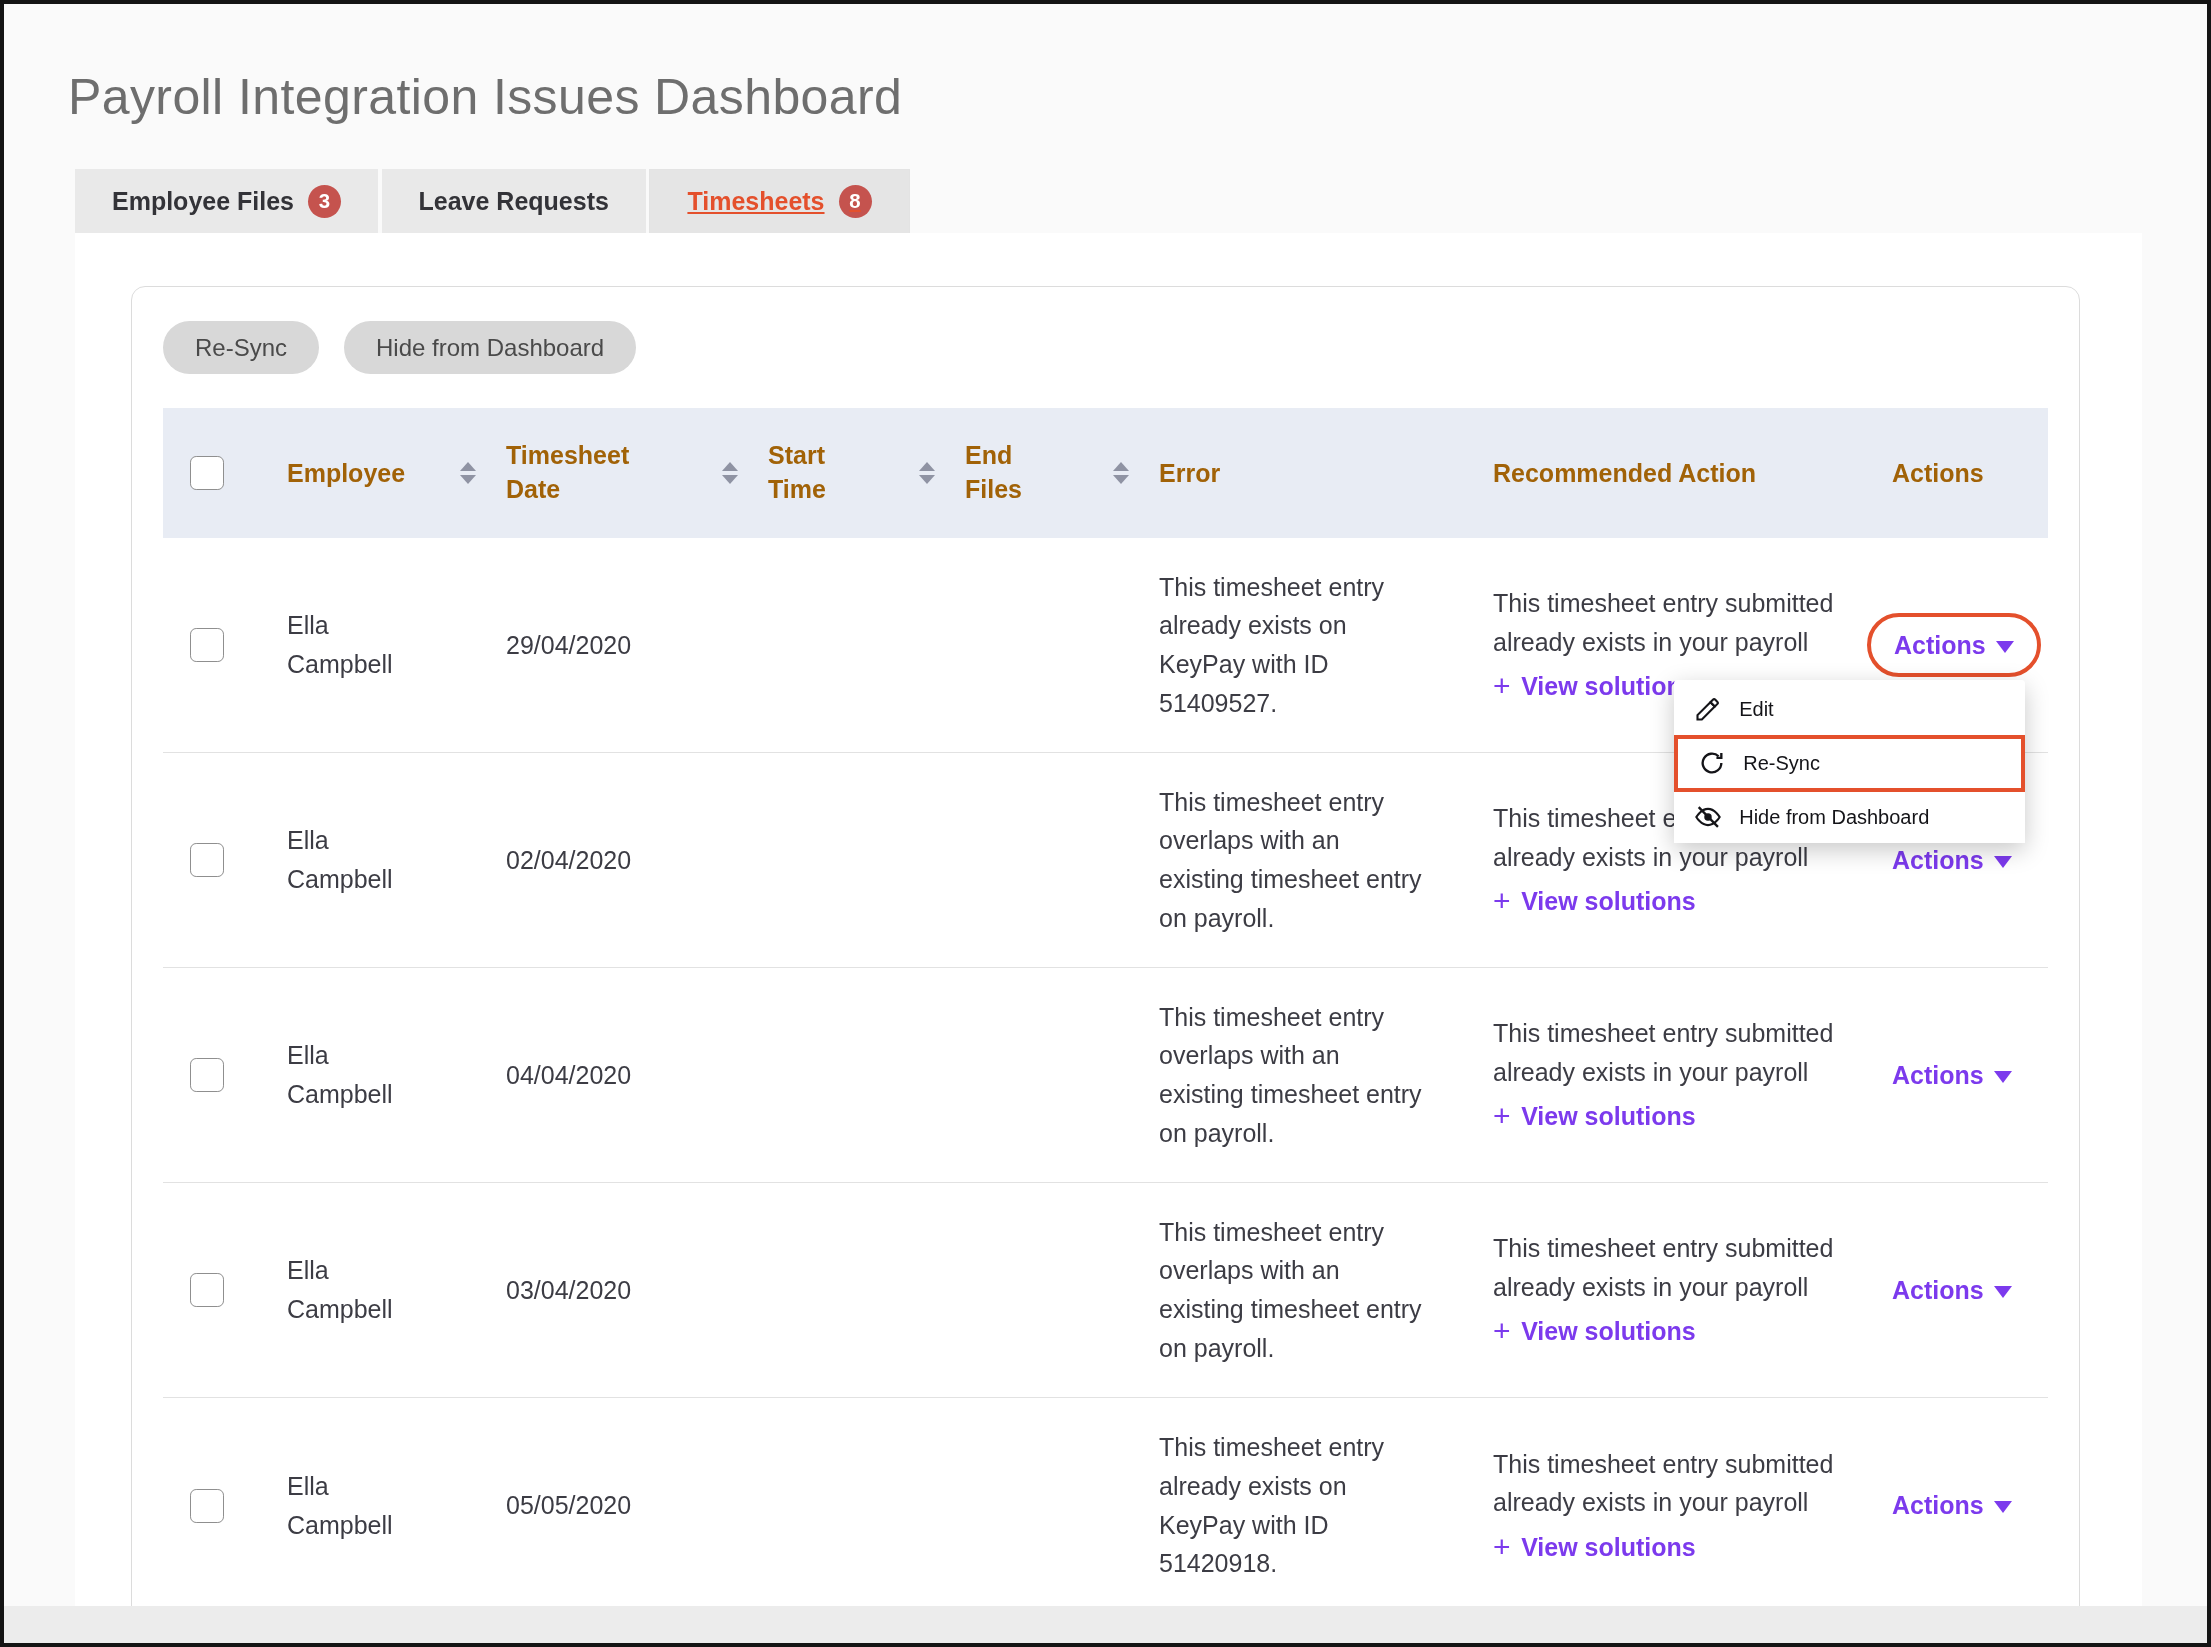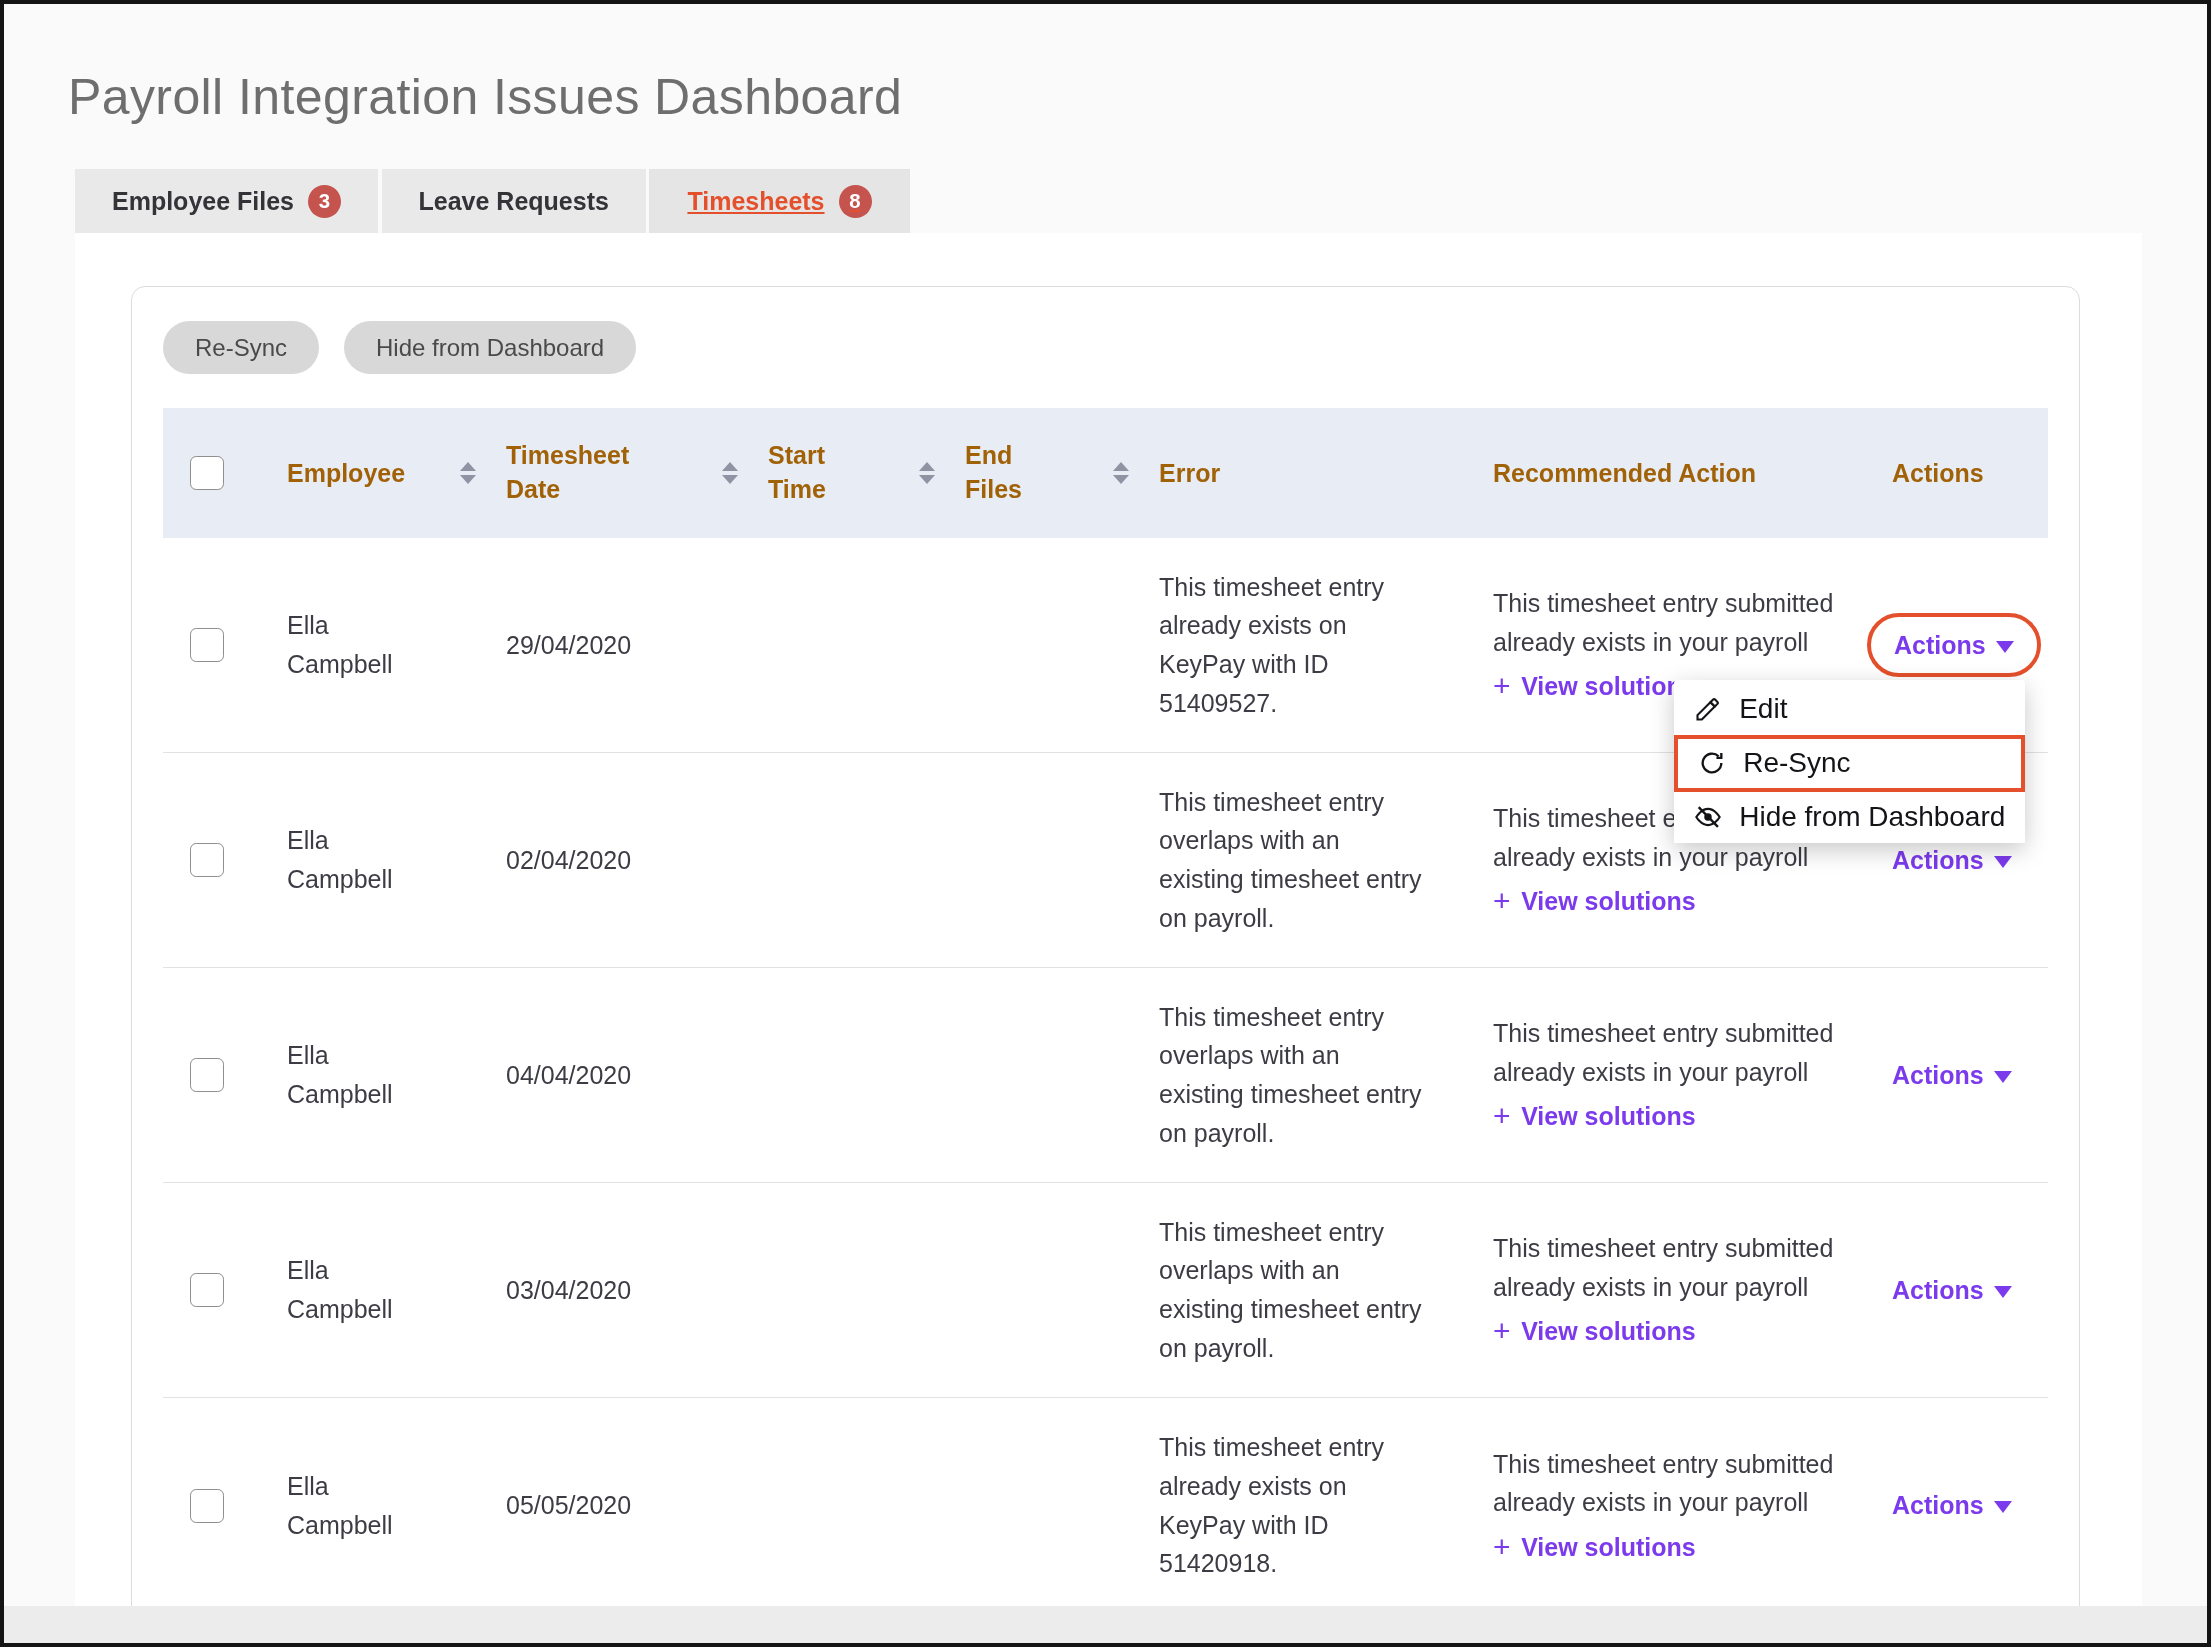--- a/index.html
+++ b/index.html
@@ -123,21 +123,21 @@
   
   .dropdown {
     position:absolute; left:1670px; top:676px; width:351px;
     background:#ffffff; border-radius:3.5px;
     box-shadow:0 7px 25px rgba(0,0,0,0.22);
     z-index:20; padding-top:3.5px;
   }
   .dd-item {
     display:flex; align-items:center; gap:17.7px;
     height:51px; padding:0 19.5px;
-    font-size:28px; font-weight:500; color:#141418;
+    font-size:20px; font-weight:500; color:#141418;
     cursor:pointer; background:#ffffff;
   }
   .dd-item.highlighted { border:4.4px solid #e4502c; height:57px; }
   .dd-icon { width:28px; height:28px; flex:0 0 28px; color:#141418; }
   .dd-icon svg { width:100%; height:100%; display:block; }
 </style>
 </head>
 <body>
 
 <div class="screen">

